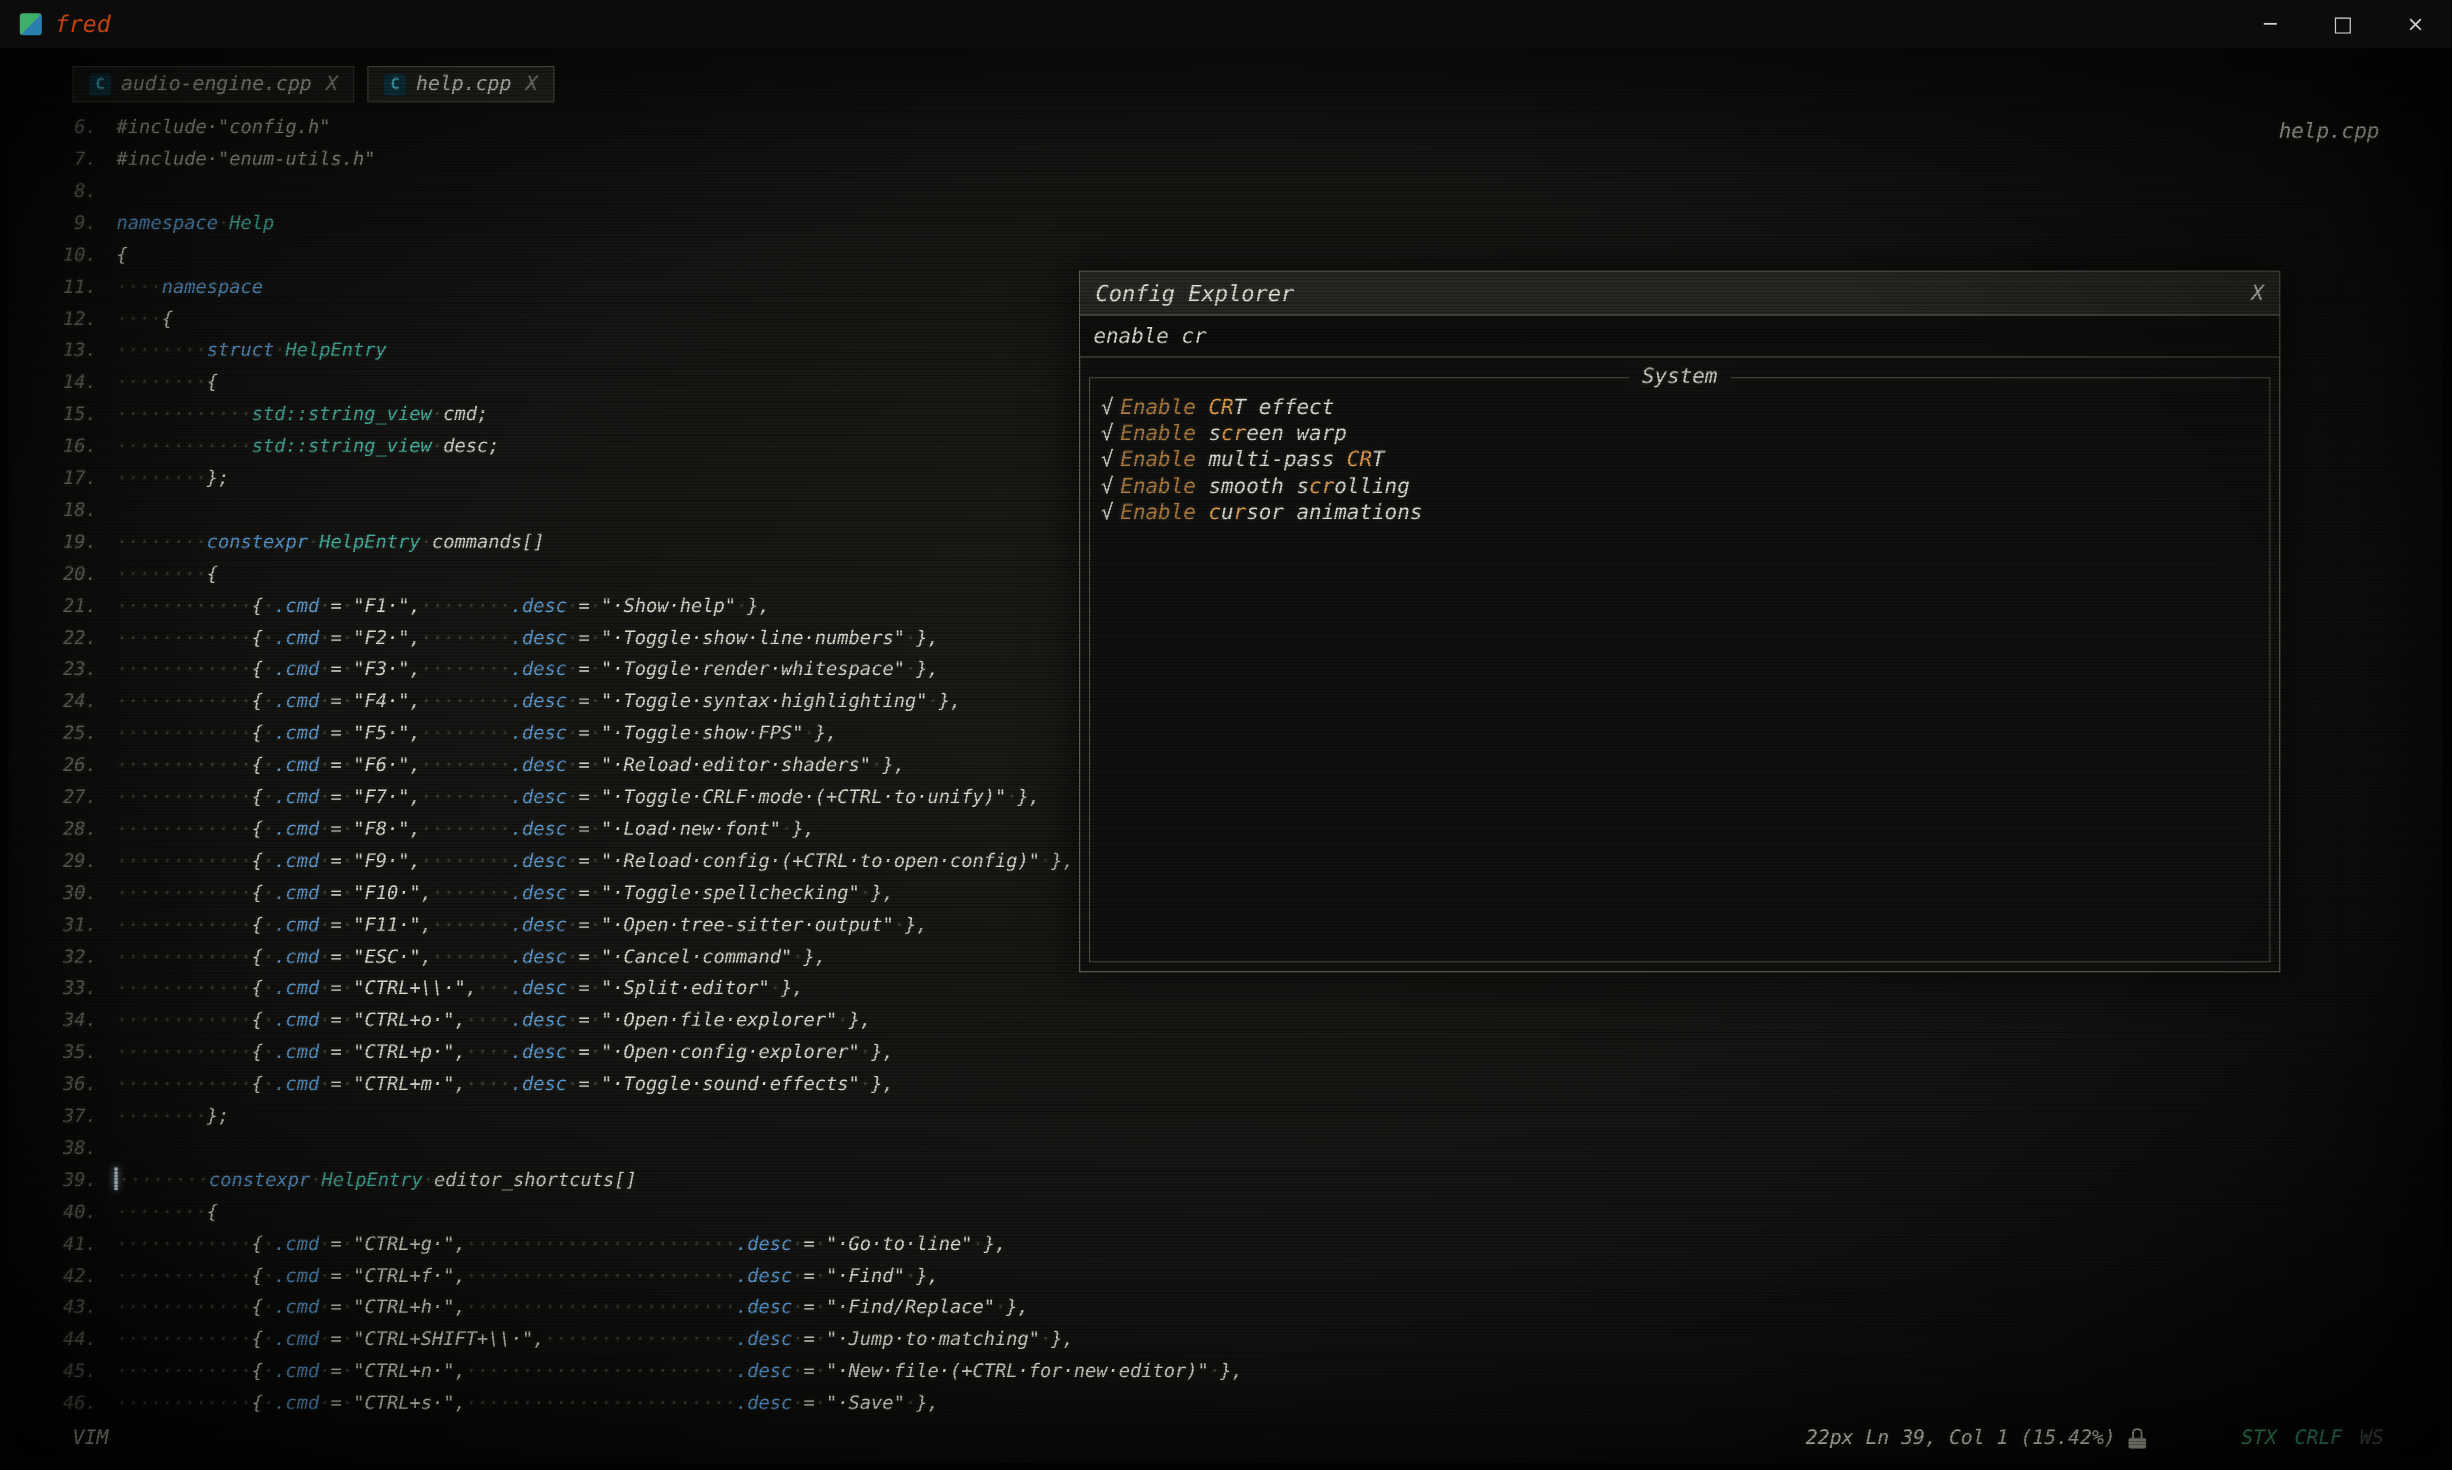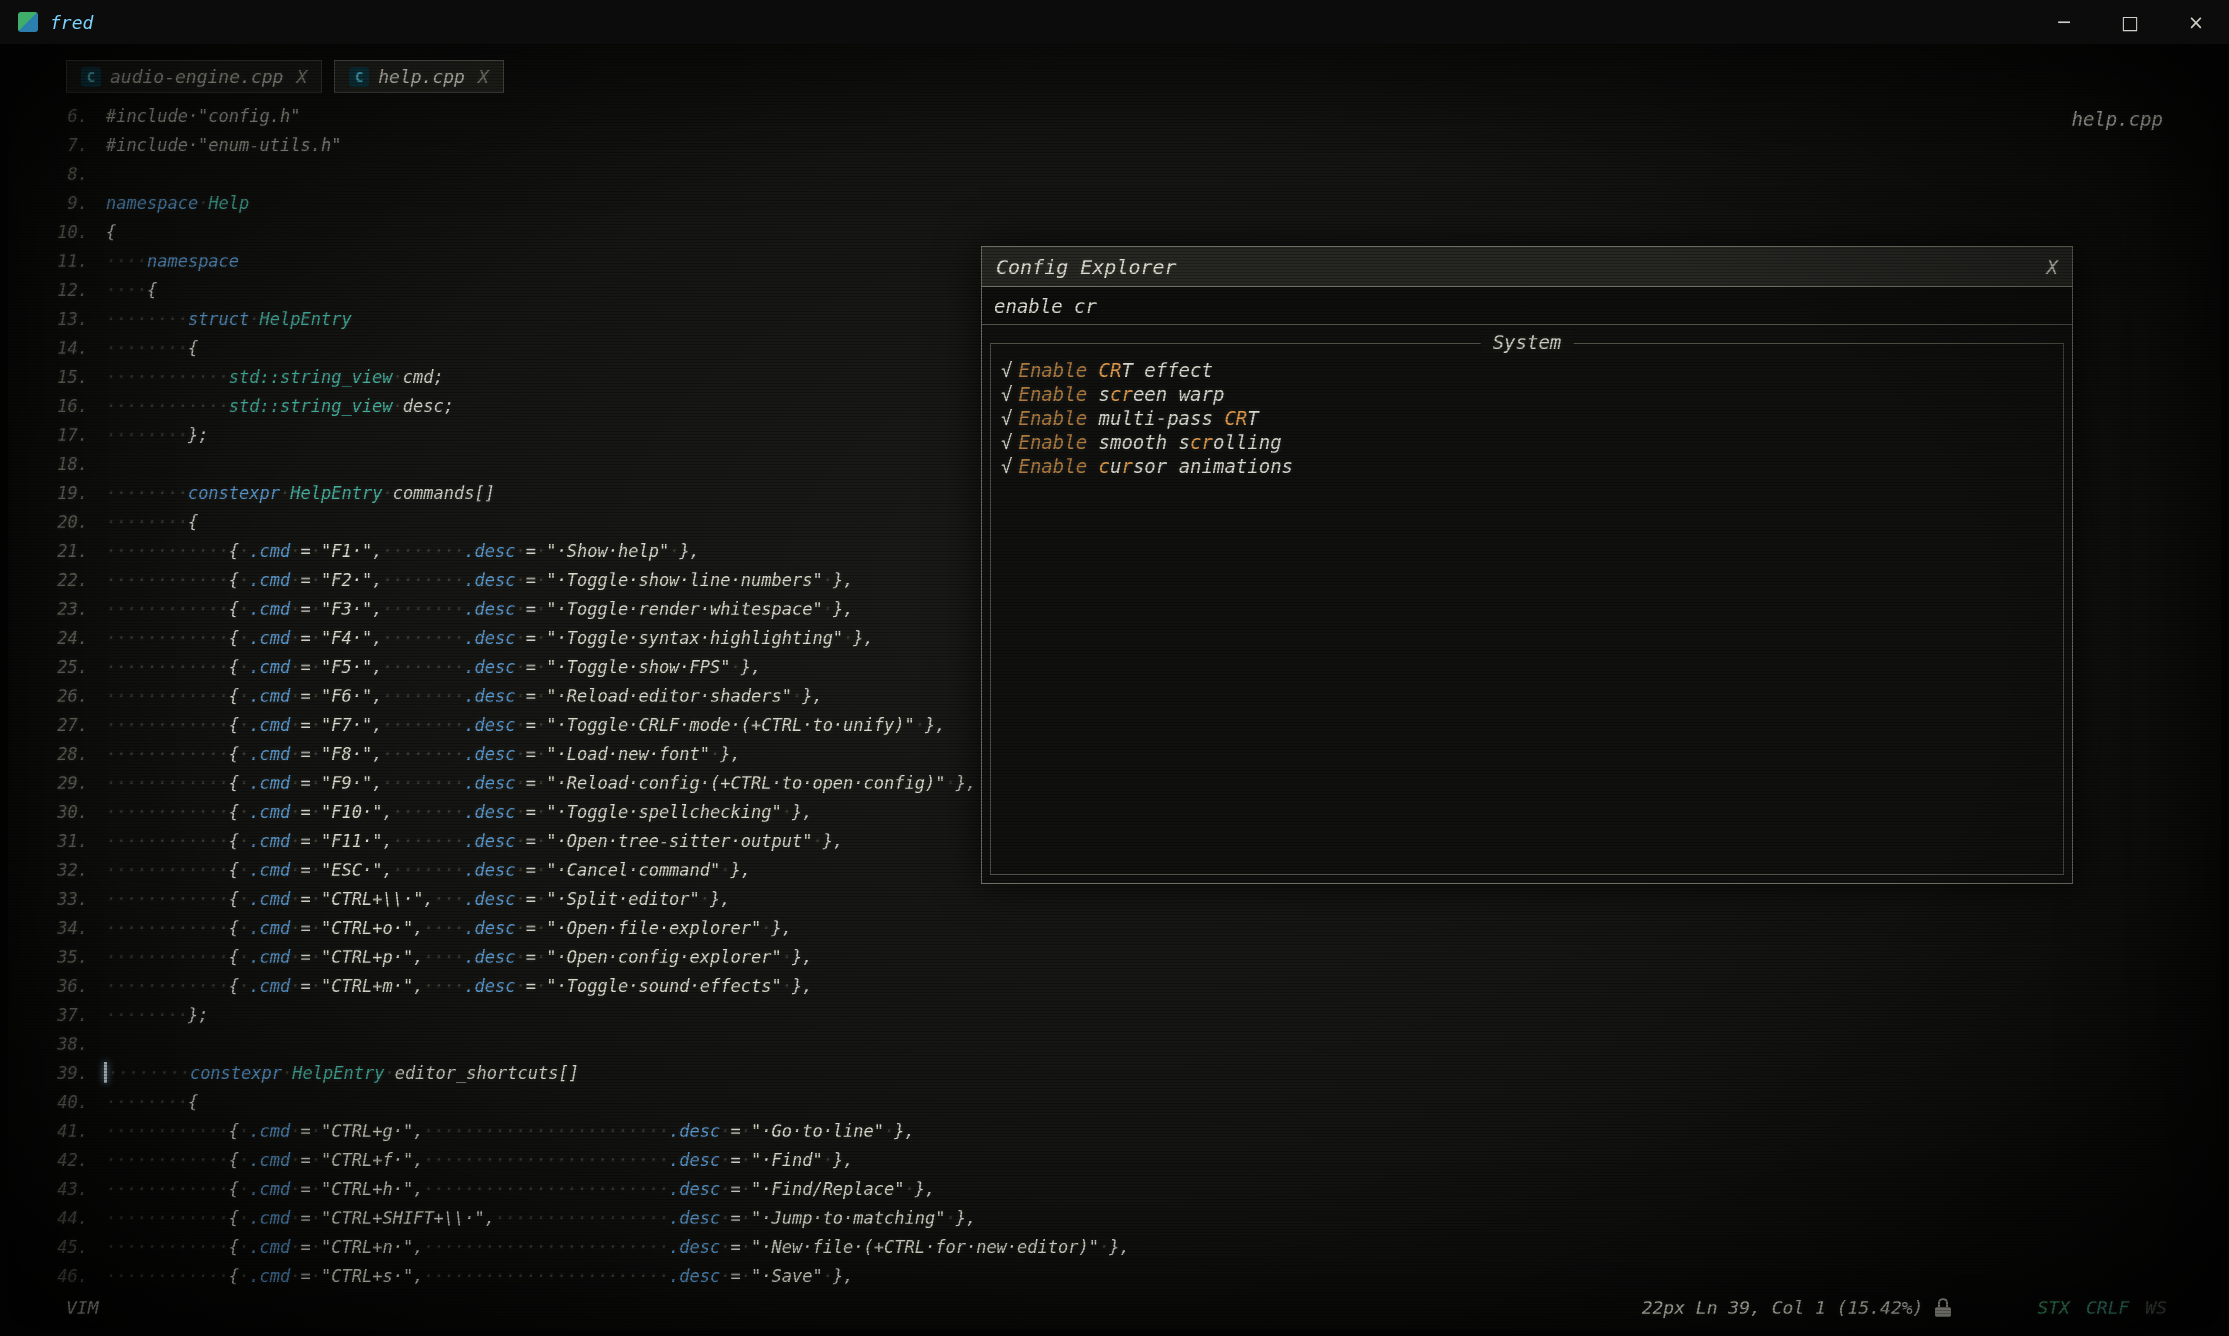--- a/index.html
+++ b/index.html
@@ -12,21 +12,21 @@
   
   .titlebar {
     position: absolute; top: 0; left: 0; right: 0; height: 44px;
     background: #0c0c0c; display: flex; align-items: center;
     padding: 0 0 0 18px; z-index: 100;
   }
   .app-icon {
     width: 20px; height: 20px; border-radius: 3px; margin-right: 12px;
     background: linear-gradient(135deg, #3fae6a 0 50%, #2a7fae 50% 100%);
   }
-  .win-title { color: #7dd3fc; font-size: 18px; font-style: italic; }
+  .win-title { color: #c2410c; font-size: 21px; font-style: italic; }
   .win-controls { margin-left: auto; display: flex; height: 100%; }
   .win-btn {
     width: 66px; height: 100%; display: flex; align-items: center; justify-content: center;
     color: #cfcfc8; font-size: 19px; font-family: "DejaVu Sans", sans-serif;
   }
 
   
   .screen {
     position: absolute; top: 44px; left: 8px; right: 8px; bottom: 6px;
     border-radius: 28px; overflow: hidden;

